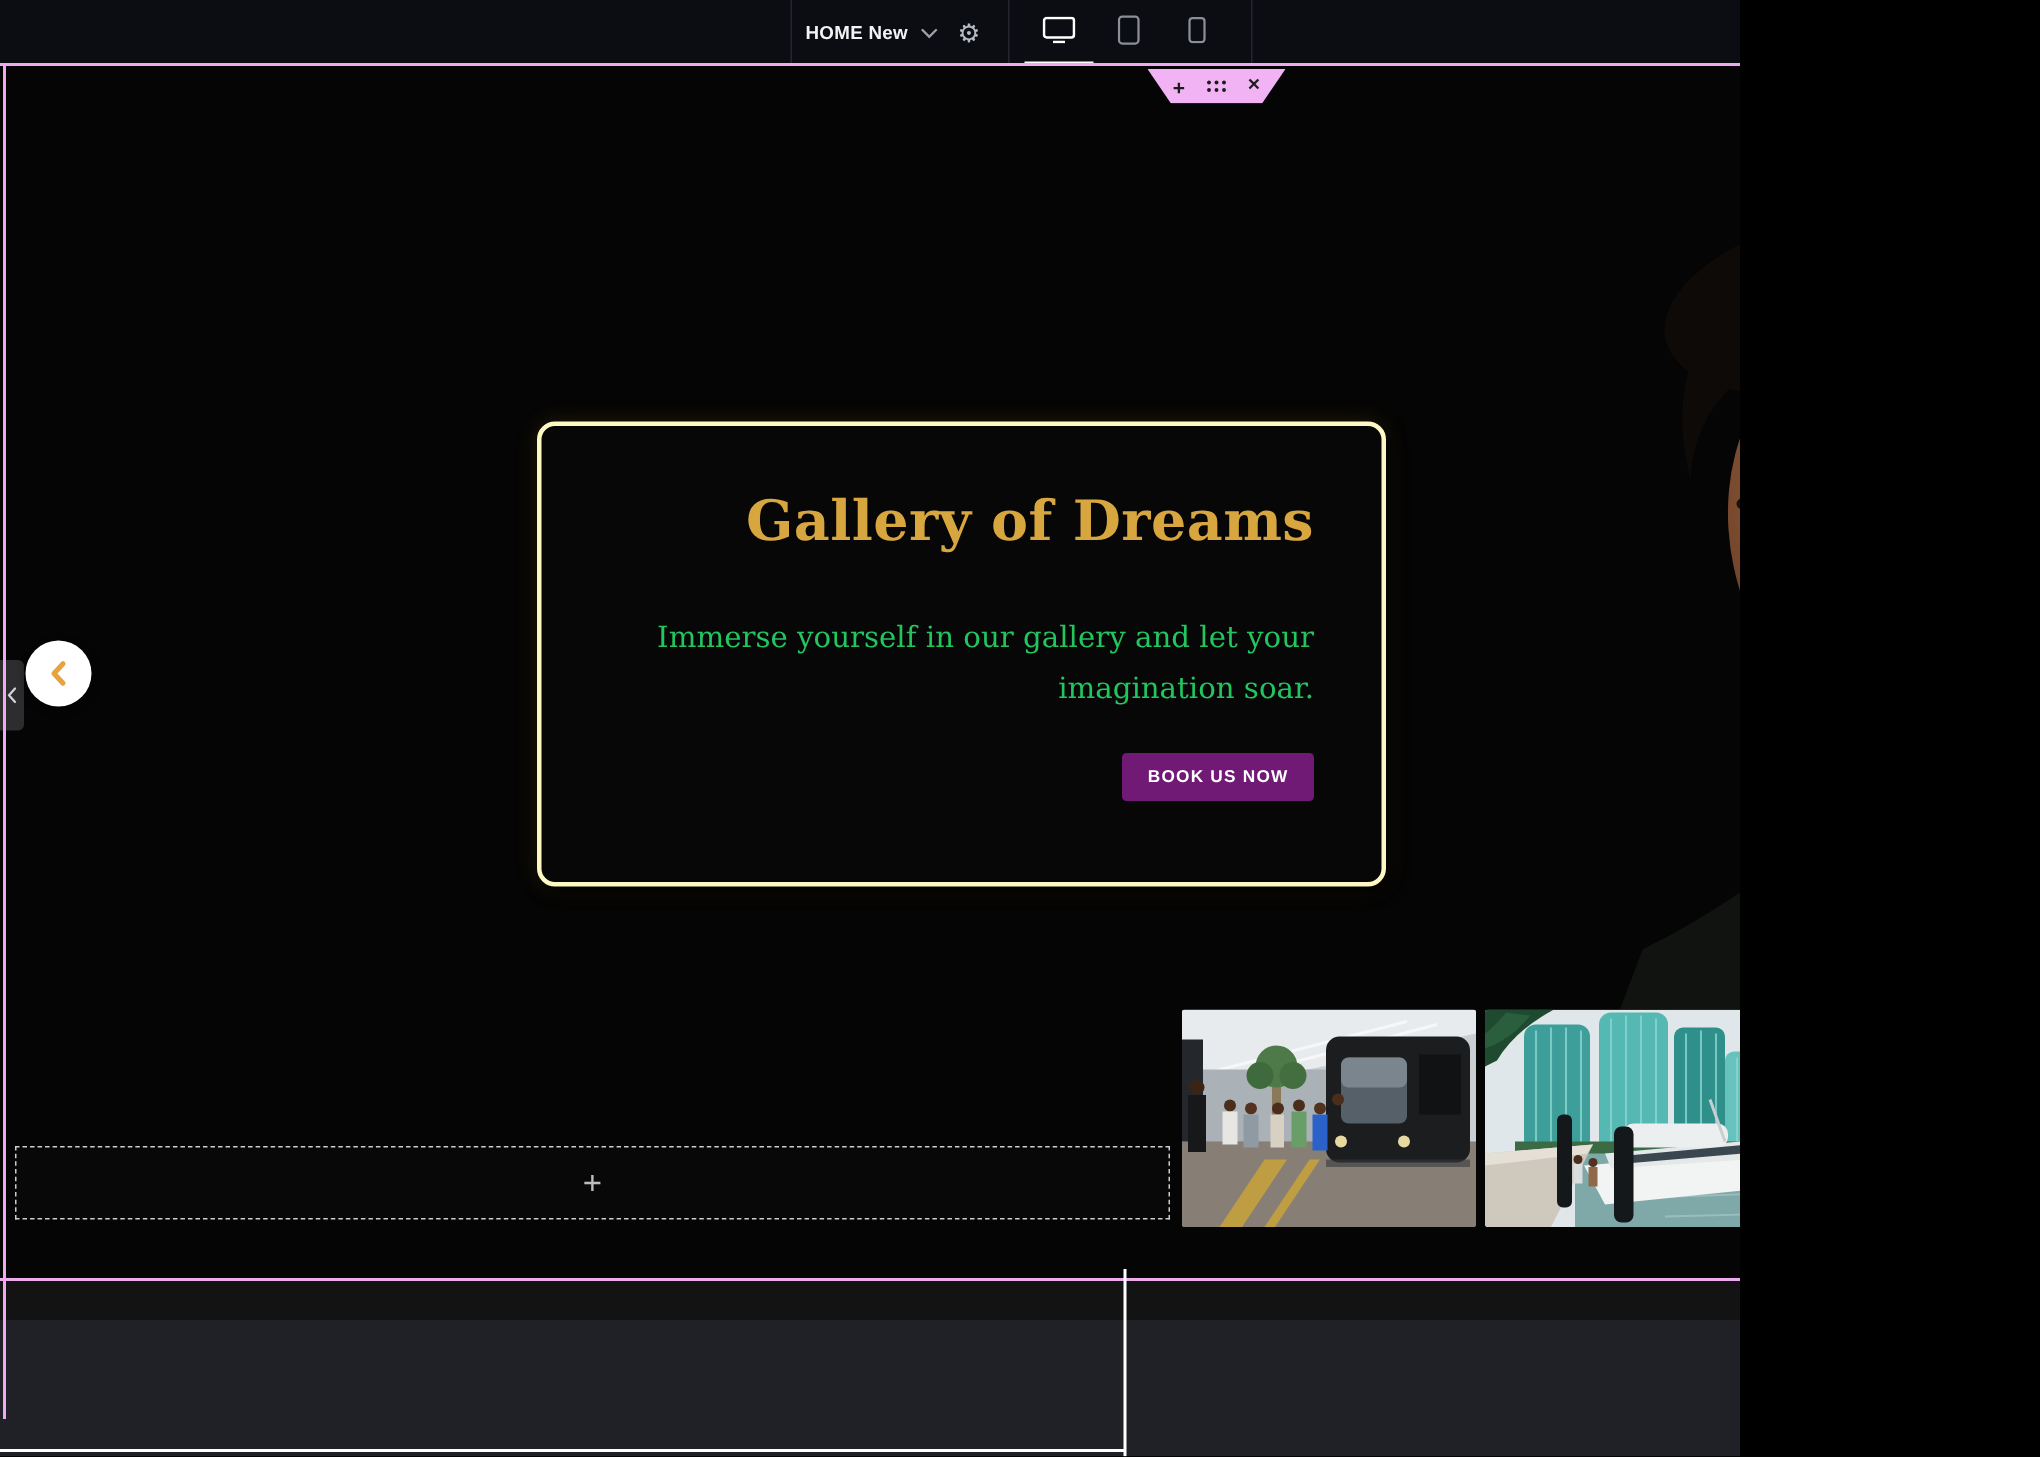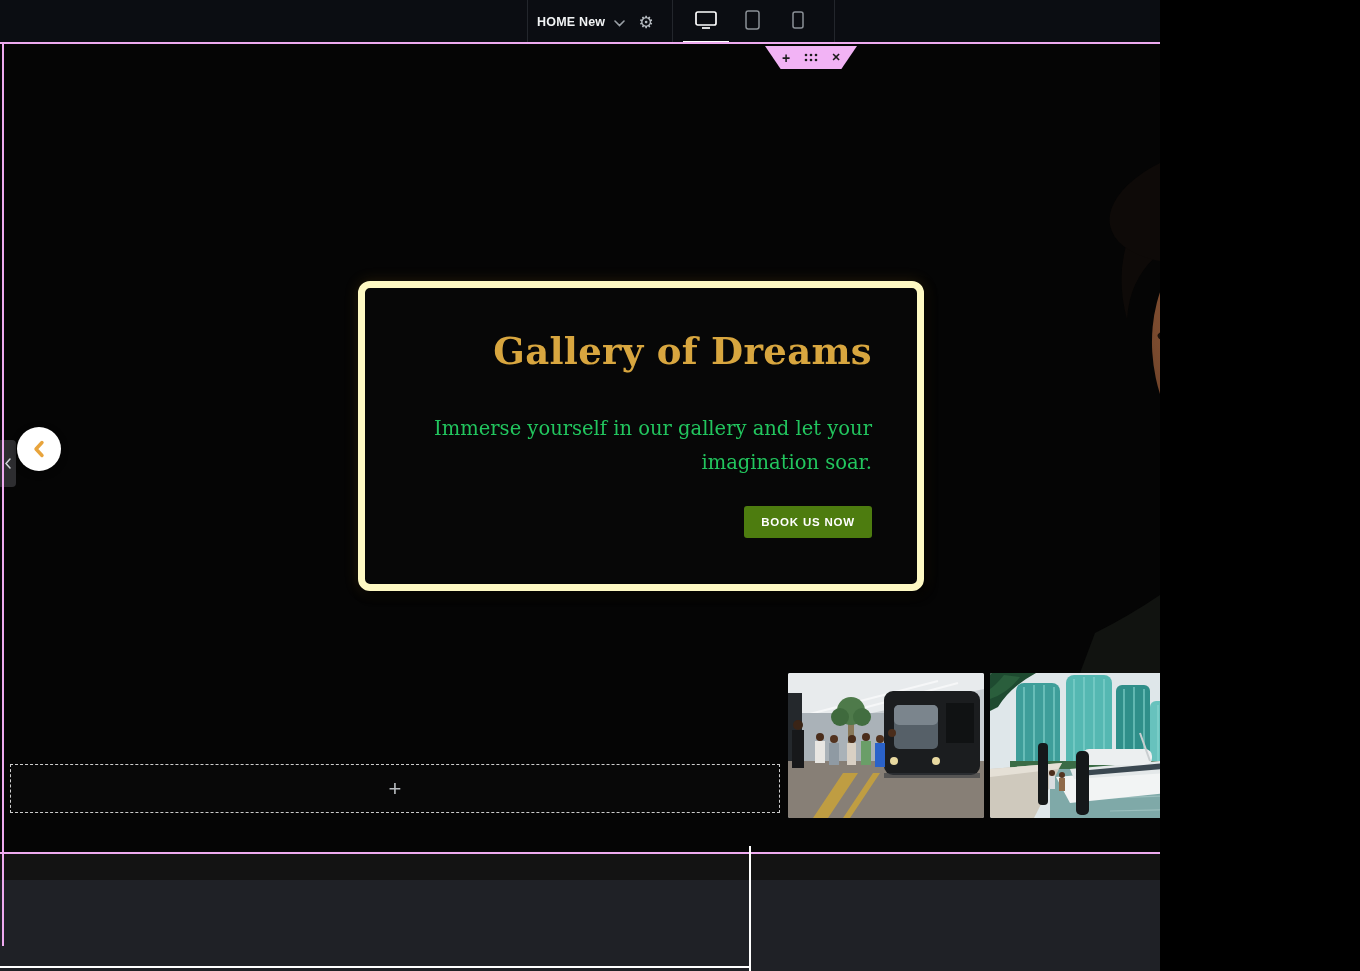--- a/index.html
+++ b/index.html
@@ -33,28 +33,28 @@
   
   .section-handle{position:absolute;left:765px;top:2px;width:92px;height:23px;background:#f2b3f5;
     clip-path:polygon(0 0,100% 0,83% 100%,17% 100%);
     display:flex;align-items:center;justify-content:center;gap:11px;}
   .handle-btn{display:flex;align-items:center;justify-content:center;width:14px;height:16px;cursor:pointer;}
   .handle-plus{color:#1c1c1c;font-size:14px;font-weight:700;line-height:1;}
   .handle-close{color:#1c1c1c;font-size:11px;font-weight:700;line-height:1;}
 
   
   .card{position:absolute;left:358px;top:237px;width:566px;height:310px;background:#070707;
-    border:7px solid #fef9c3;border-radius:12px;box-sizing:border-box;
+    border:3px solid #fef9c3;border-radius:12px;box-sizing:border-box;
     box-shadow:4px 5px 10px rgba(0,0,0,.95),0 0 14px rgba(170,125,35,.22);
     display:flex;flex-direction:column;align-items:flex-end;padding:43px 45px 0 45px;}
   .card-title{font-family:"DejaVu Serif",serif;font-size:37px;font-weight:700;color:#d8a63f;
     letter-spacing:.3px;text-align:right;line-height:1.1;}
   .card-subtitle{font-family:"DejaVu Serif",serif;font-size:19.5px;color:#22c55e;width:450px;
     text-align:right;line-height:34px;margin-top:40px;}
-  .cta-button{margin-top:26px;background:#4d7c0f;border:none;border-radius:3px;color:#ffffff;
+  .cta-button{margin-top:26px;background:#701a75;border:none;border-radius:3px;color:#ffffff;
     font-family:"Liberation Sans",sans-serif;font-size:11.5px;font-weight:700;letter-spacing:.8px;
     padding:10px 17px;cursor:pointer;}
 
   
   .panel-tab{position:absolute;left:0;top:396px;width:16px;height:47px;background:#2d2d30;
     border-radius:0 4px 4px 0;display:flex;align-items:center;justify-content:center;cursor:pointer;}
   .prev-btn{position:absolute;left:17px;top:383px;width:44px;height:44px;border-radius:50%;background:#ffffff;
     display:flex;align-items:center;justify-content:center;cursor:pointer;box-shadow:0 2px 6px rgba(0,0,0,.5);}
 
   

